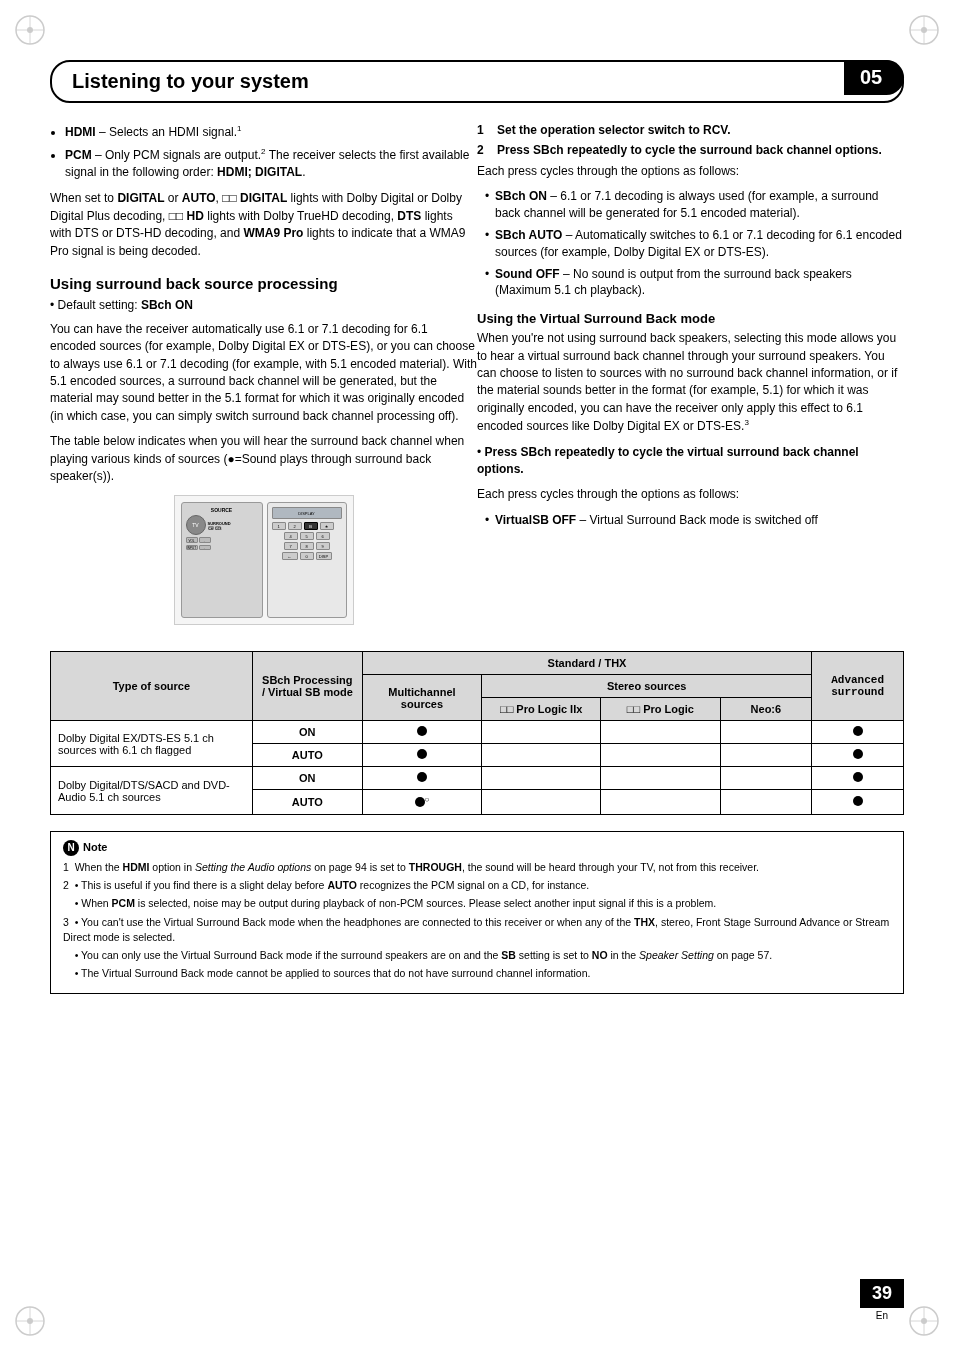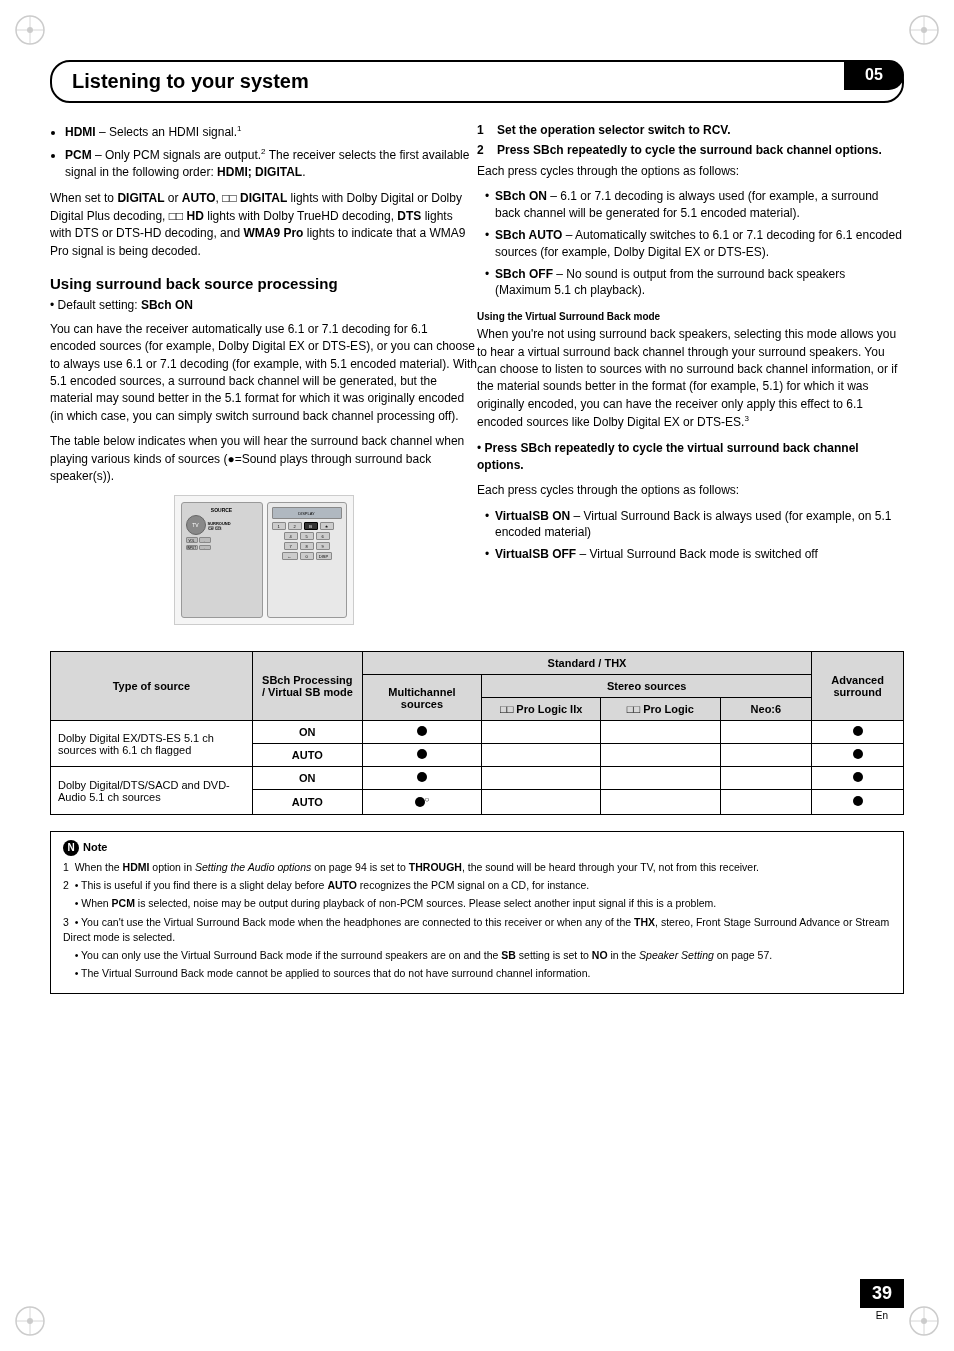--- a/index.html
+++ b/index.html
@@ -43,26 +43,25 @@
     .header-title {
       font-size: 20px;
       font-weight: bold;
     }
     .chapter-num {
       position: absolute;
       right: -2px;
       top: -2px;
       background: #000;
       color: #fff;
-      font-size: 16px;
+      font-size: 20px;
       font-weight: bold;
       padding: 6px 16px;
       border-radius: 0 18px 18px 0;
       min-width: 60px;
-      text-align: center;
     }
 
     
     .content {
       margin: 0 30px;
       display: flex;
     }
     .left-col {
       flex: 1;
       max-width: 440px;
@@ -86,21 +85,21 @@
     b { font-weight: bold; }
 
     
     .section-heading {
       font-size: 15px;
       font-weight: bold;
       margin: 14px 0 4px 0;
       line-height: 1.3;
     }
     .subsection-heading {
-      font-size: 10px;
+      font-size: 13px;
       font-weight: bold;
       margin: 12px 0 4px 0;
     }
 
     
     .default-setting {
       margin-bottom: 6px;
     }
 
     
@@ -365,46 +364,45 @@
       <div class="step">
         <span class="step-num">2</span>
         <span class="step-content"><b>Press SBch repeatedly to cycle the surround back channel options.</b></span>
       </div>
 
       <p>Each press cycles through the options as follows:</p>
 
       <ul class="sbch-list">
         <li><b>SBch ON</b> – 6.1 or 7.1 decoding is always used (for example, a surround back channel will be generated for 5.1 encoded material).</li>
         <li><b>SBch AUTO</b> – Automatically switches to 6.1 or 7.1 decoding for 6.1 encoded sources (for example, Dolby Digital EX or DTS-ES).</li>
-        <li><b>SBch OFF</b> – No sound is output from the surround back speakers (Maximum 5.1 ch playback).</li>
+        <li><b>Sound OFF</b> – No sound is output from the surround back speakers (Maximum 5.1 ch playback).</li>
       </ul>
 
       <div class="subsection-heading">Using the Virtual Surround Back mode</div>
 
       <p>When you're not using surround back speakers, selecting this mode allows you to hear a virtual surround back channel through your surround speakers. You can choose to listen to sources with no surround back channel information, or if the material sounds better in the format (for example, 5.1) for which it was originally encoded, you can have the receiver only apply this effect to 6.1 encoded sources like Dolby Digital EX or DTS-ES.<sup>3</sup></p>
 
 
       <p>• <b>Press SBch repeatedly to cycle the virtual surround back channel options.</b></p>
       <p>Each press cycles through the options as follows:</p>
 
       <ul class="sbch-list">
-        <li><b>VirtualSB ON</b> – Virtual Surround Back is always used (for example, on 5.1 encoded material)</li>
         <li><b>VirtualSB OFF</b> – Virtual Surround Back mode is switched off</li>
       </ul>
     </div>
   </div>
 
   <div class="table-section">
     <table class="data-table">
       <thead>
         <tr>
           <th rowspan="3" style="width:22%;">Type of source</th>
           <th rowspan="3" style="width:12%;">SBch Processing / Virtual SB mode</th>
           <th colspan="4">Standard / THX</th>
-          <th rowspan="3" style="width:10%;">Advanced surround</th>
+          <th rowspan="3" style="width:10%;font-family:Liberation Mono, monospace;">Advanced surround</th>
         </tr>
         <tr>
           <th rowspan="2" style="width:13%;">Multichannel sources</th>
           <th colspan="3">Stereo sources</th>
         </tr>
         <tr>
           <th style="width:13%;">□□ Pro Logic IIx</th>
           <th style="width:13%;">□□ Pro Logic</th>
           <th style="width:10%;">Neo:6</th>
         </tr>

